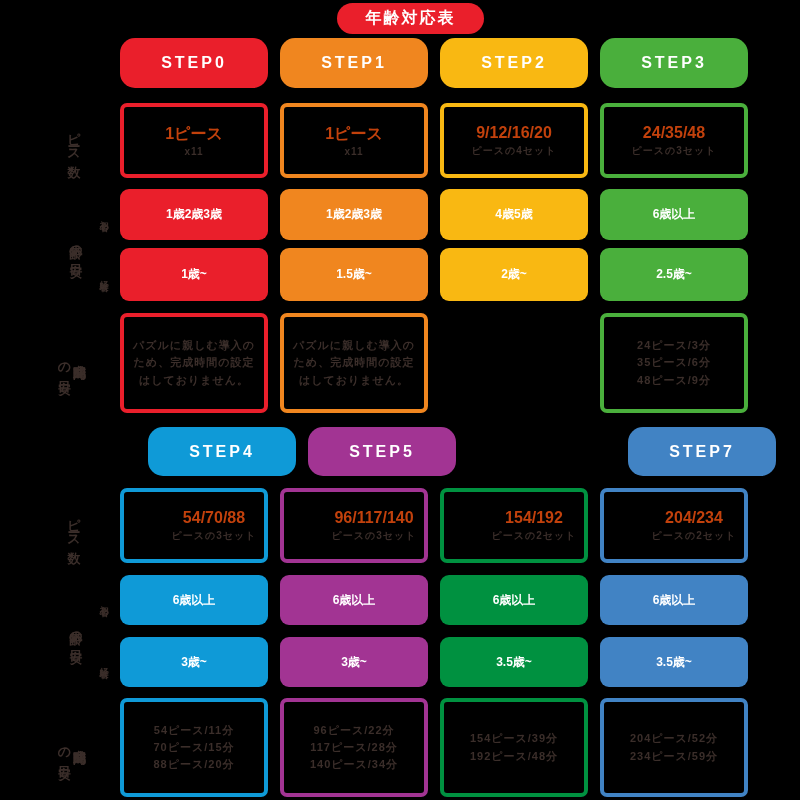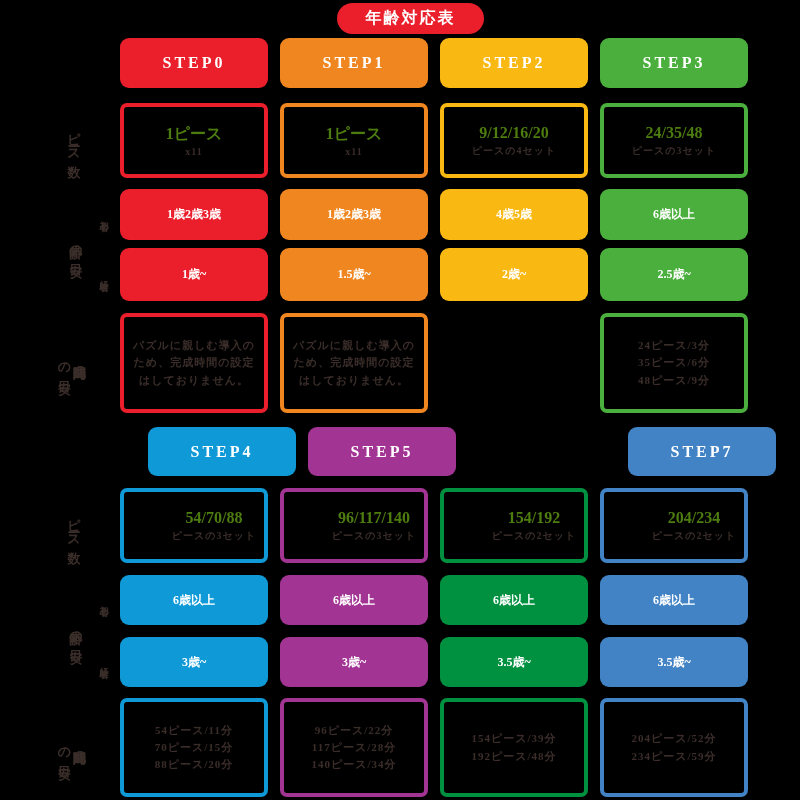--- a/index.html
+++ b/index.html
@@ -1,37 +1,37 @@
 <!DOCTYPE html>
 <html><head>
 <meta charset="utf-8">
 <style>
   html,body{margin:0;padding:0;background:#000;}
   #stage{position:relative;width:800px;height:800px;background:#000;overflow:hidden;
-         font-family:Liberation Serif, serif;}
+         font-family:Liberation Sans, sans-serif;}
   
   .title-pill{position:absolute;left:337px;top:3px;width:147px;height:31px;
     background:#ea1f2b;border-radius:16px;color:#fff;font-weight:bold;font-size:16px;
     letter-spacing:2px;display:flex;align-items:center;justify-content:center;}
   
   .group{position:absolute;left:120px;width:628px;}
   .g1{top:38px;height:380px;}
   .g2{top:427px;height:373px;}
   .col{position:absolute;top:0;width:148px;height:100%;}
   .col:nth-child(1){left:0;}
   .col:nth-child(2){left:160px;}
   .col:nth-child(3){left:320px;}
   .col:nth-child(4){left:480px;}
   .cell{position:absolute;left:0;width:148px;box-sizing:border-box;
         display:flex;flex-direction:column;align-items:center;justify-content:center;}
-  .hdr{background:var(--c);border-radius:9px;color:#fff;font-weight:bold;
+  .hdr{background:var(--c);border-radius:15px;color:#fff;font-weight:bold;
        font-size:16px;letter-spacing:3px;}
   .box{background:transparent;border:4px solid var(--c);border-radius:7px;}
   .fill{background:var(--c);border-radius:9px;color:#fff;font-weight:bold;font-size:12px;}
-  .p1{color:#4d7c0f;font-weight:bold;font-size:16px;line-height:1.2;}
+  .p1{color:#c2410c;font-weight:bold;font-size:16px;line-height:1.2;}
   .p2{color:#3b2e2a;font-weight:bold;font-size:10px;margin-top:2px;letter-spacing:1px;}
   .tt{color:#3b2e2a;font-weight:bold;font-size:11px;line-height:1.55;
       white-space:pre-line;text-align:center;letter-spacing:1px;}
   
   .g1 .hdr {top:0;height:50px;}
   .g1 .piece{top:65px;height:75px;}
   .g1 .age1 {top:151px;height:51px;}
   .g1 .age2 {top:210px;height:53px;}
   .g1 .time {top:275px;height:100px;}
   

